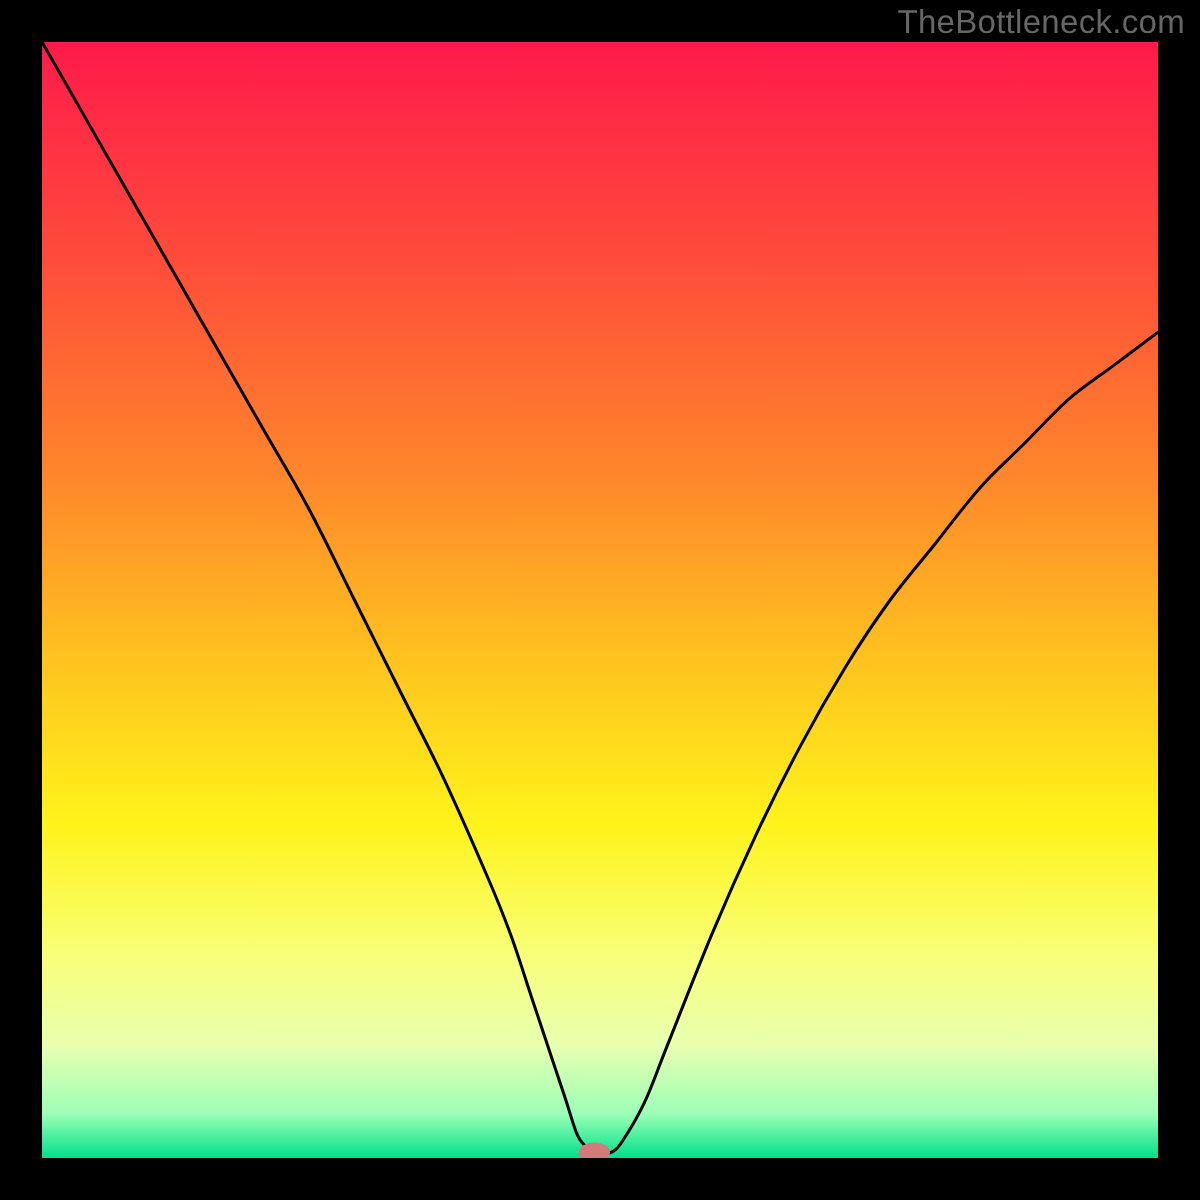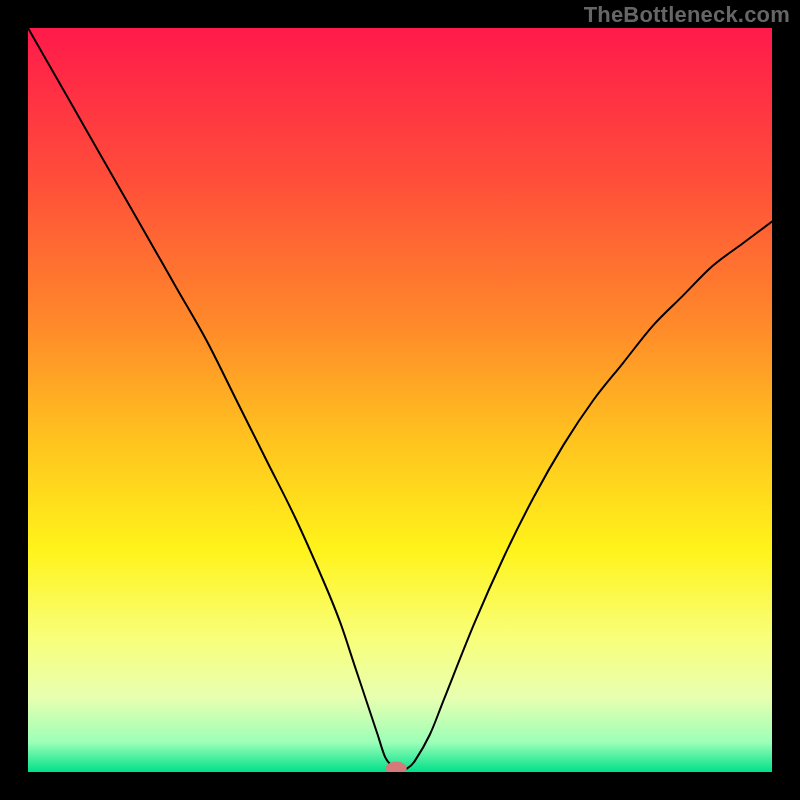--- a/index.html
+++ b/index.html
@@ -16,21 +16,21 @@
     width: 800px;
     height: 800px;
     background: #000;
   }
   .watermark {
     position: absolute;
     top: 2px;
     right: 10px;
     color: #666;
     font-size: 22px;
-    font-weight: 700;
+    font-weight: 400;
     letter-spacing: 0.2px;
     z-index: 5;
   }
   .plot-area {
     position: absolute;
     left: 28px;
     top: 28px;
     width: 744px;
     height: 744px;
     overflow: hidden;

